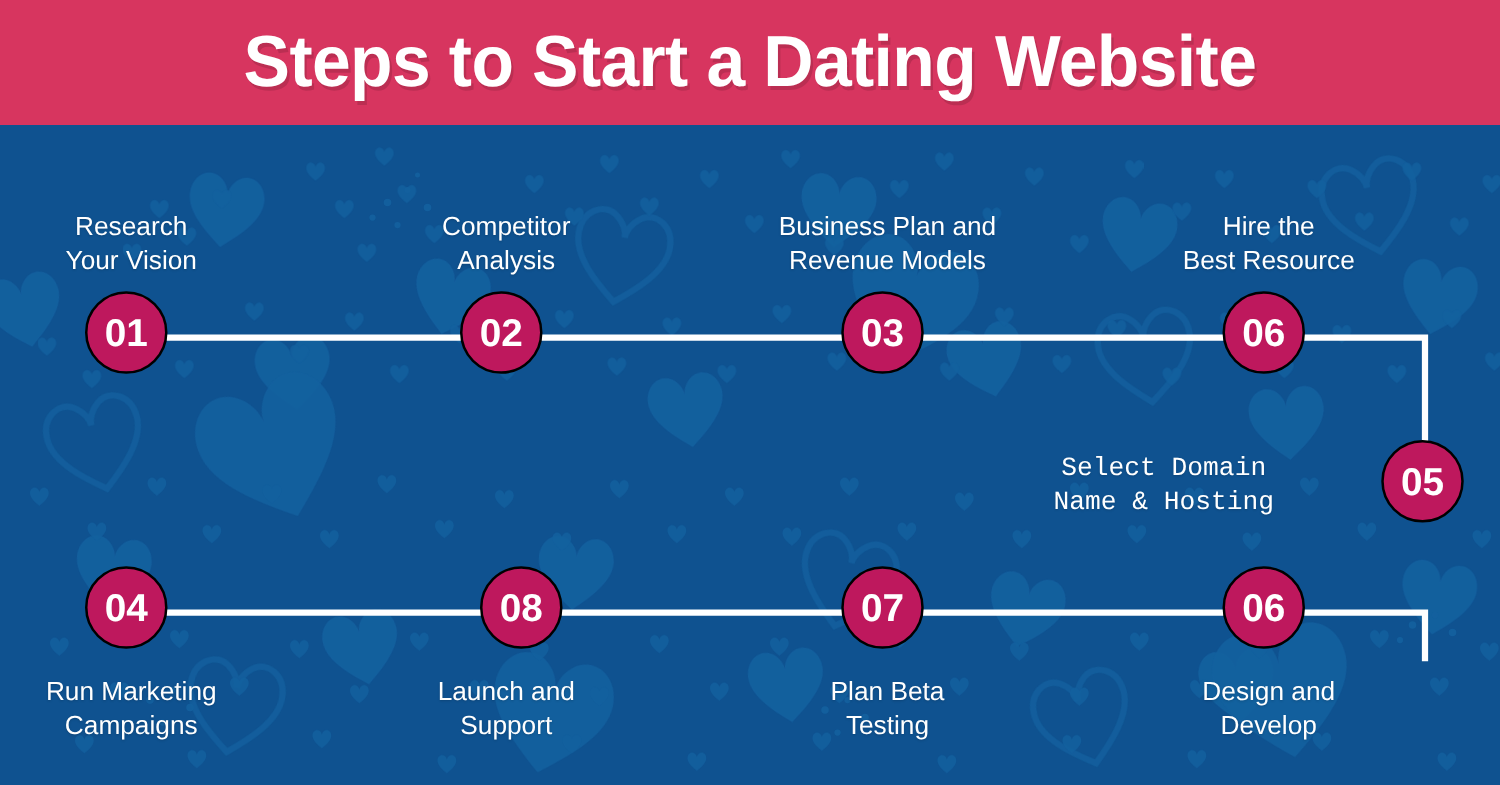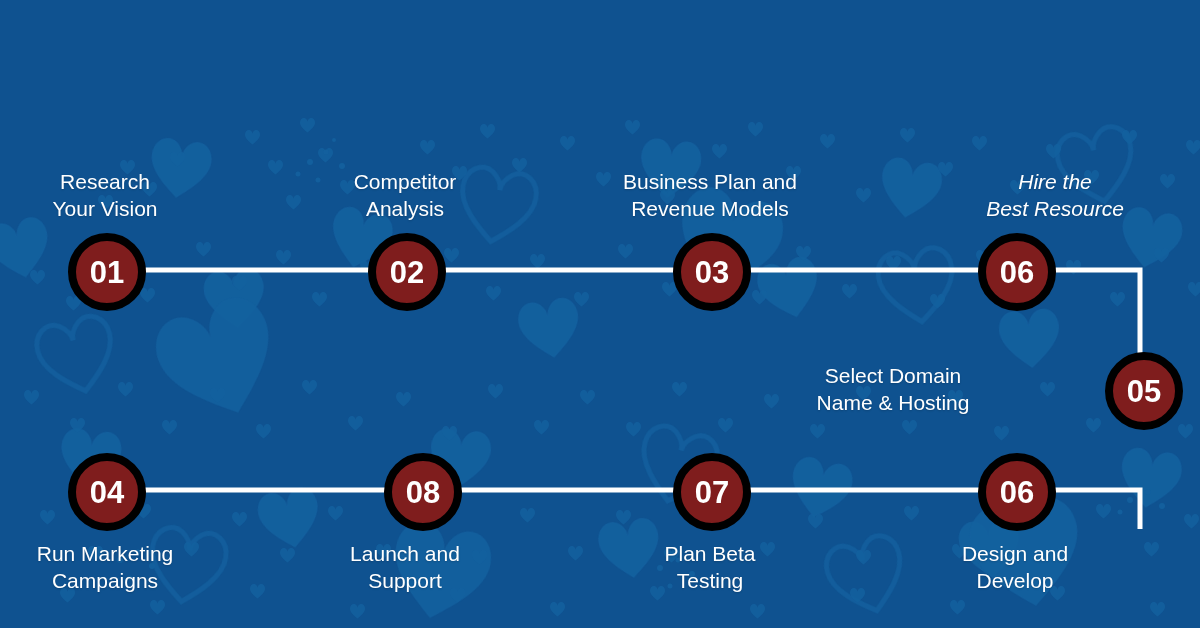--- a/index.html
+++ b/index.html
@@ -43,22 +43,22 @@
 
   
   .steps-layer{position:absolute;left:0;top:0;width:1084px;height:628px;z-index:10;}
 
   .step{position:absolute;}
 
   .circle{
     position:absolute;
     width:62px;height:62px;
     border-radius:50%;
-    background:#7f1d1d;
-    border:8px solid #000000;
+    background:#be185d;
+    border:2px solid #000000;
     box-sizing:content-box;
     display:flex;align-items:center;justify-content:center;
     box-shadow:0 0 0 0 rgba(0,0,0,0);
   }
   .circle-num{
     color:#ffffff;
     font-size:31px;
     font-weight:bold;
     line-height:1;
     letter-spacing:0px;
@@ -295,20 +295,23 @@
 
         <path d="M1015,170 H1140 V289"></path>
 
         <path d="M1140,429 V390 H1015"></path>
 
         <line x1="1015" y1="390" x2="105" y2="390"></line>
       </g>
     </svg>
   </div>
 
+  <div class="header">
+    <div class="header-title">Steps to Start a Dating Website</div>
+  </div>
 
   <div class="steps-layer">
 
     <div class="step">
       <div class="label label-top" style="left:105px;top:222px;width:240px;">Research
 Your Vision</div>
       <div class="circle" style="left:68px;top:233px;">
         <span class="circle-num">01</span>
       </div>
     </div>
@@ -323,29 +326,29 @@
 
     <div class="step">
       <div class="label label-top" style="left:710px;top:222px;width:300px;">Business Plan and
 Revenue Models</div>
       <div class="circle" style="left:673px;top:233px;">
         <span class="circle-num">03</span>
       </div>
     </div>
 
     <div class="step">
-      <div class="label label-top" style="left:1055px;top:222px;width:260px;font-style:italic;">Hire the
+      <div class="label label-top" style="left:1015px;top:222px;width:260px;">Hire the
 Best Resource</div>
       <div class="circle" style="left:978px;top:233px;">
         <span class="circle-num">06</span>
       </div>
     </div>
 
     <div class="step">
-      <div class="label label-side" style="left:1033px;top:389px;width:280px;">Select Domain
+      <div class="label label-side" style="left:1071px;top:389px;width:280px;font-family:Liberation Mono, monospace;">Select Domain
 Name &amp; Hosting</div>
       <div class="circle" style="left:1105px;top:352px;">
         <span class="circle-num">05</span>
       </div>
     </div>
 
     <div class="step">
       <div class="circle" style="left:978px;top:453px;">
         <span class="circle-num">06</span>
       </div>

